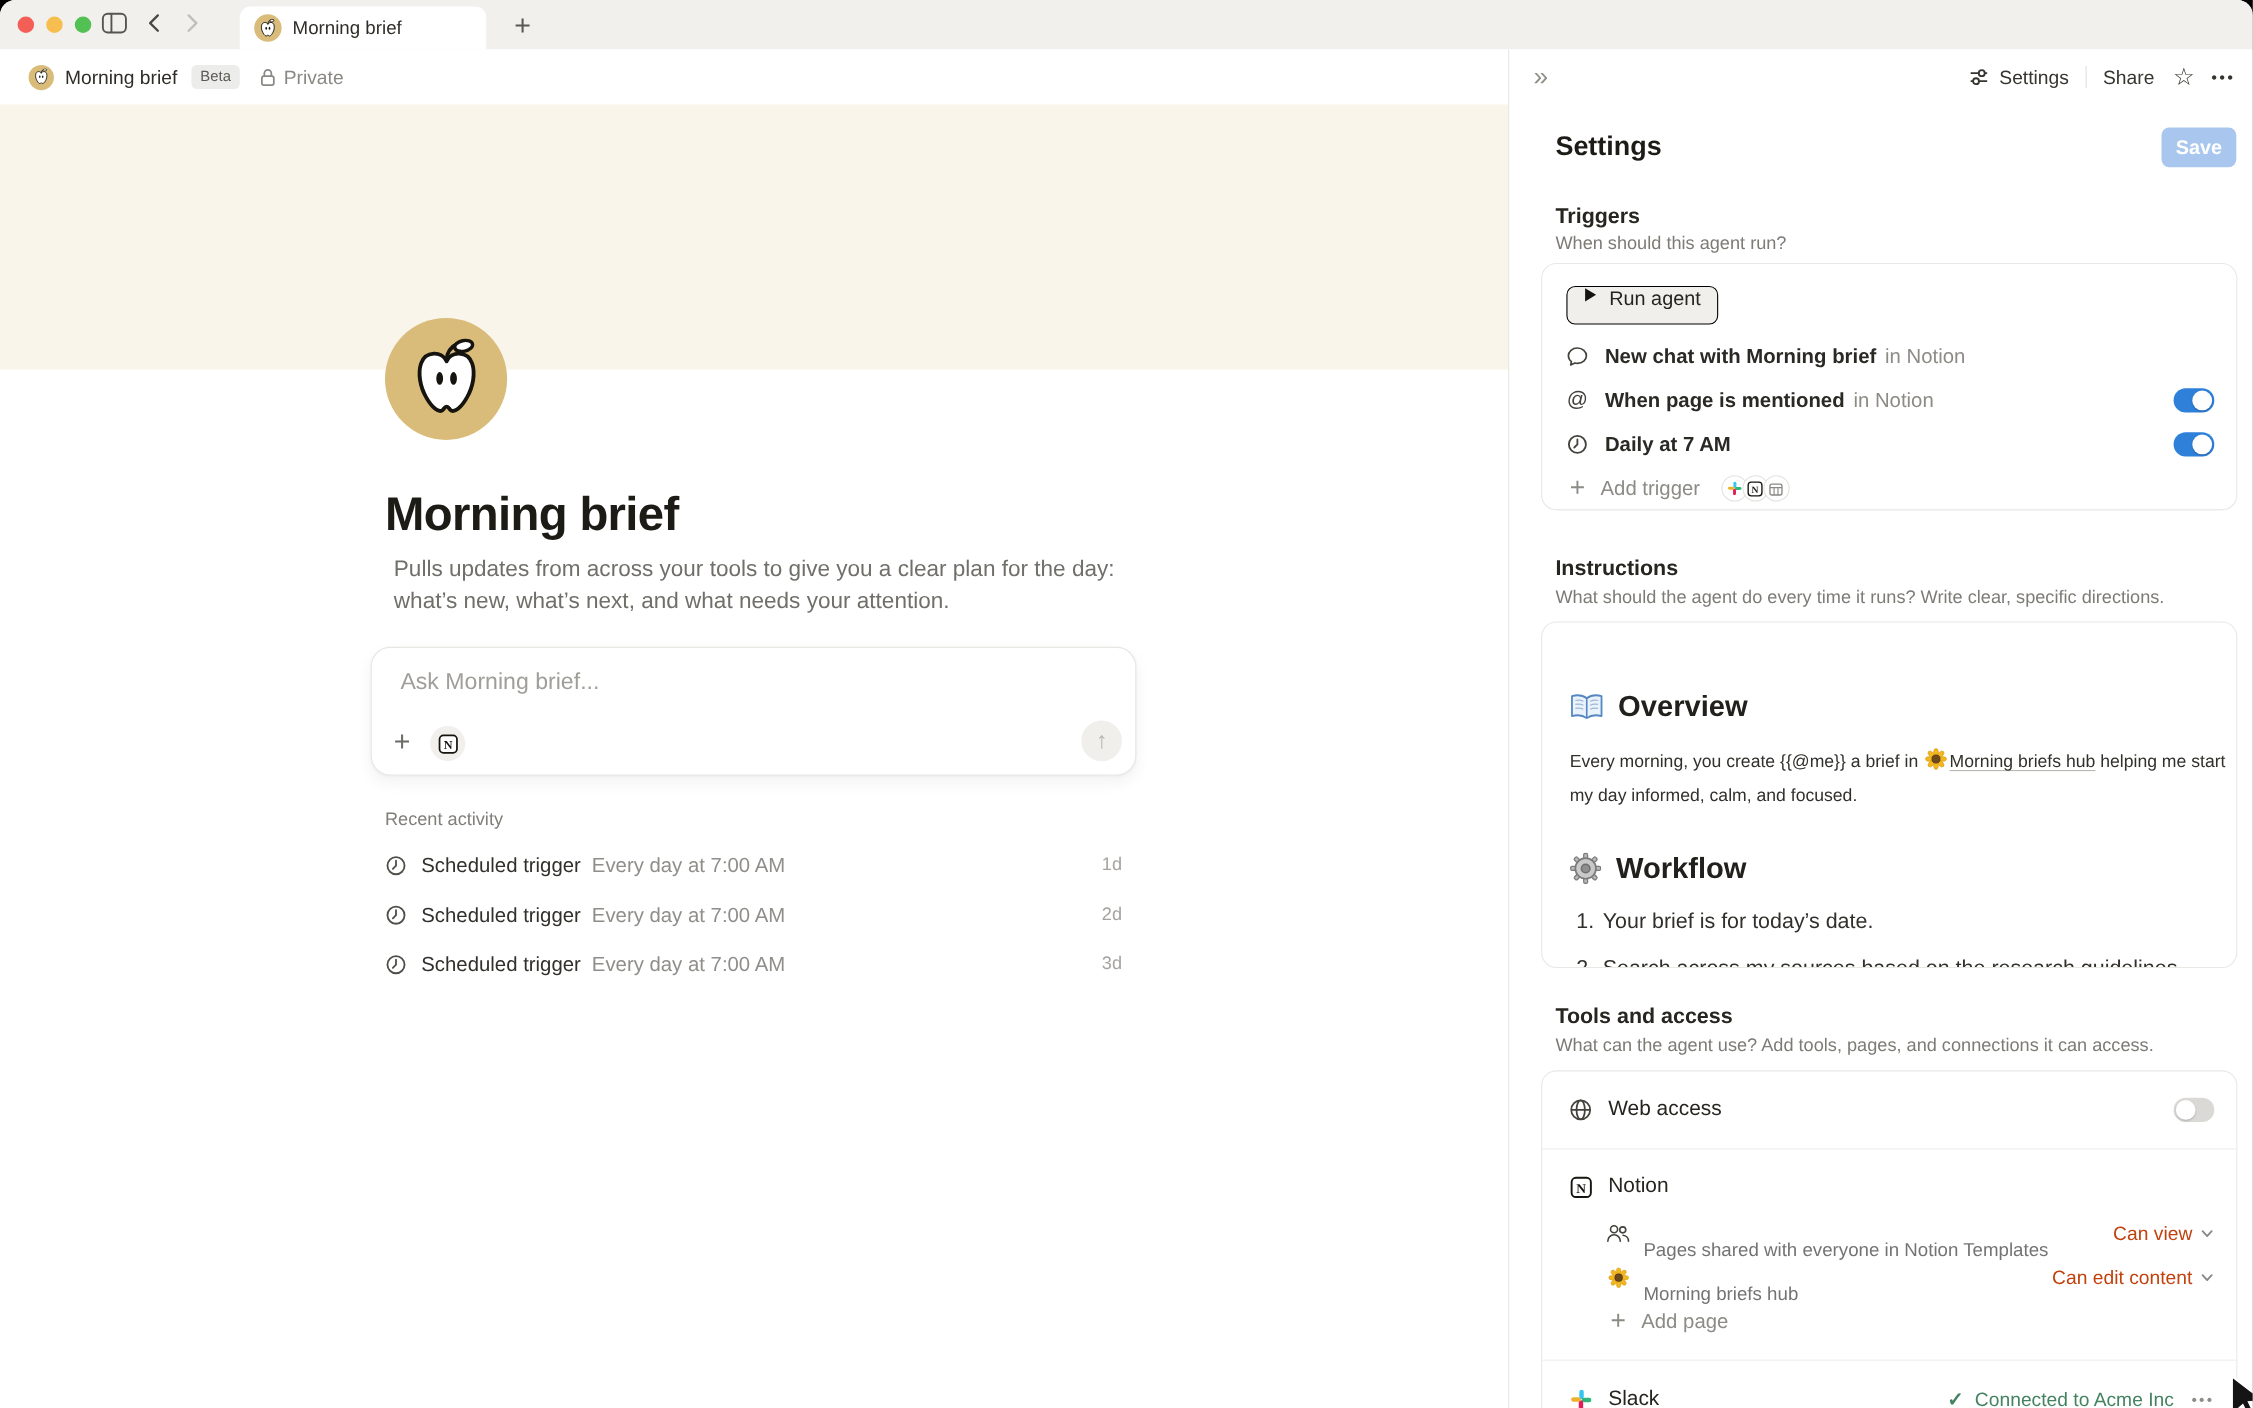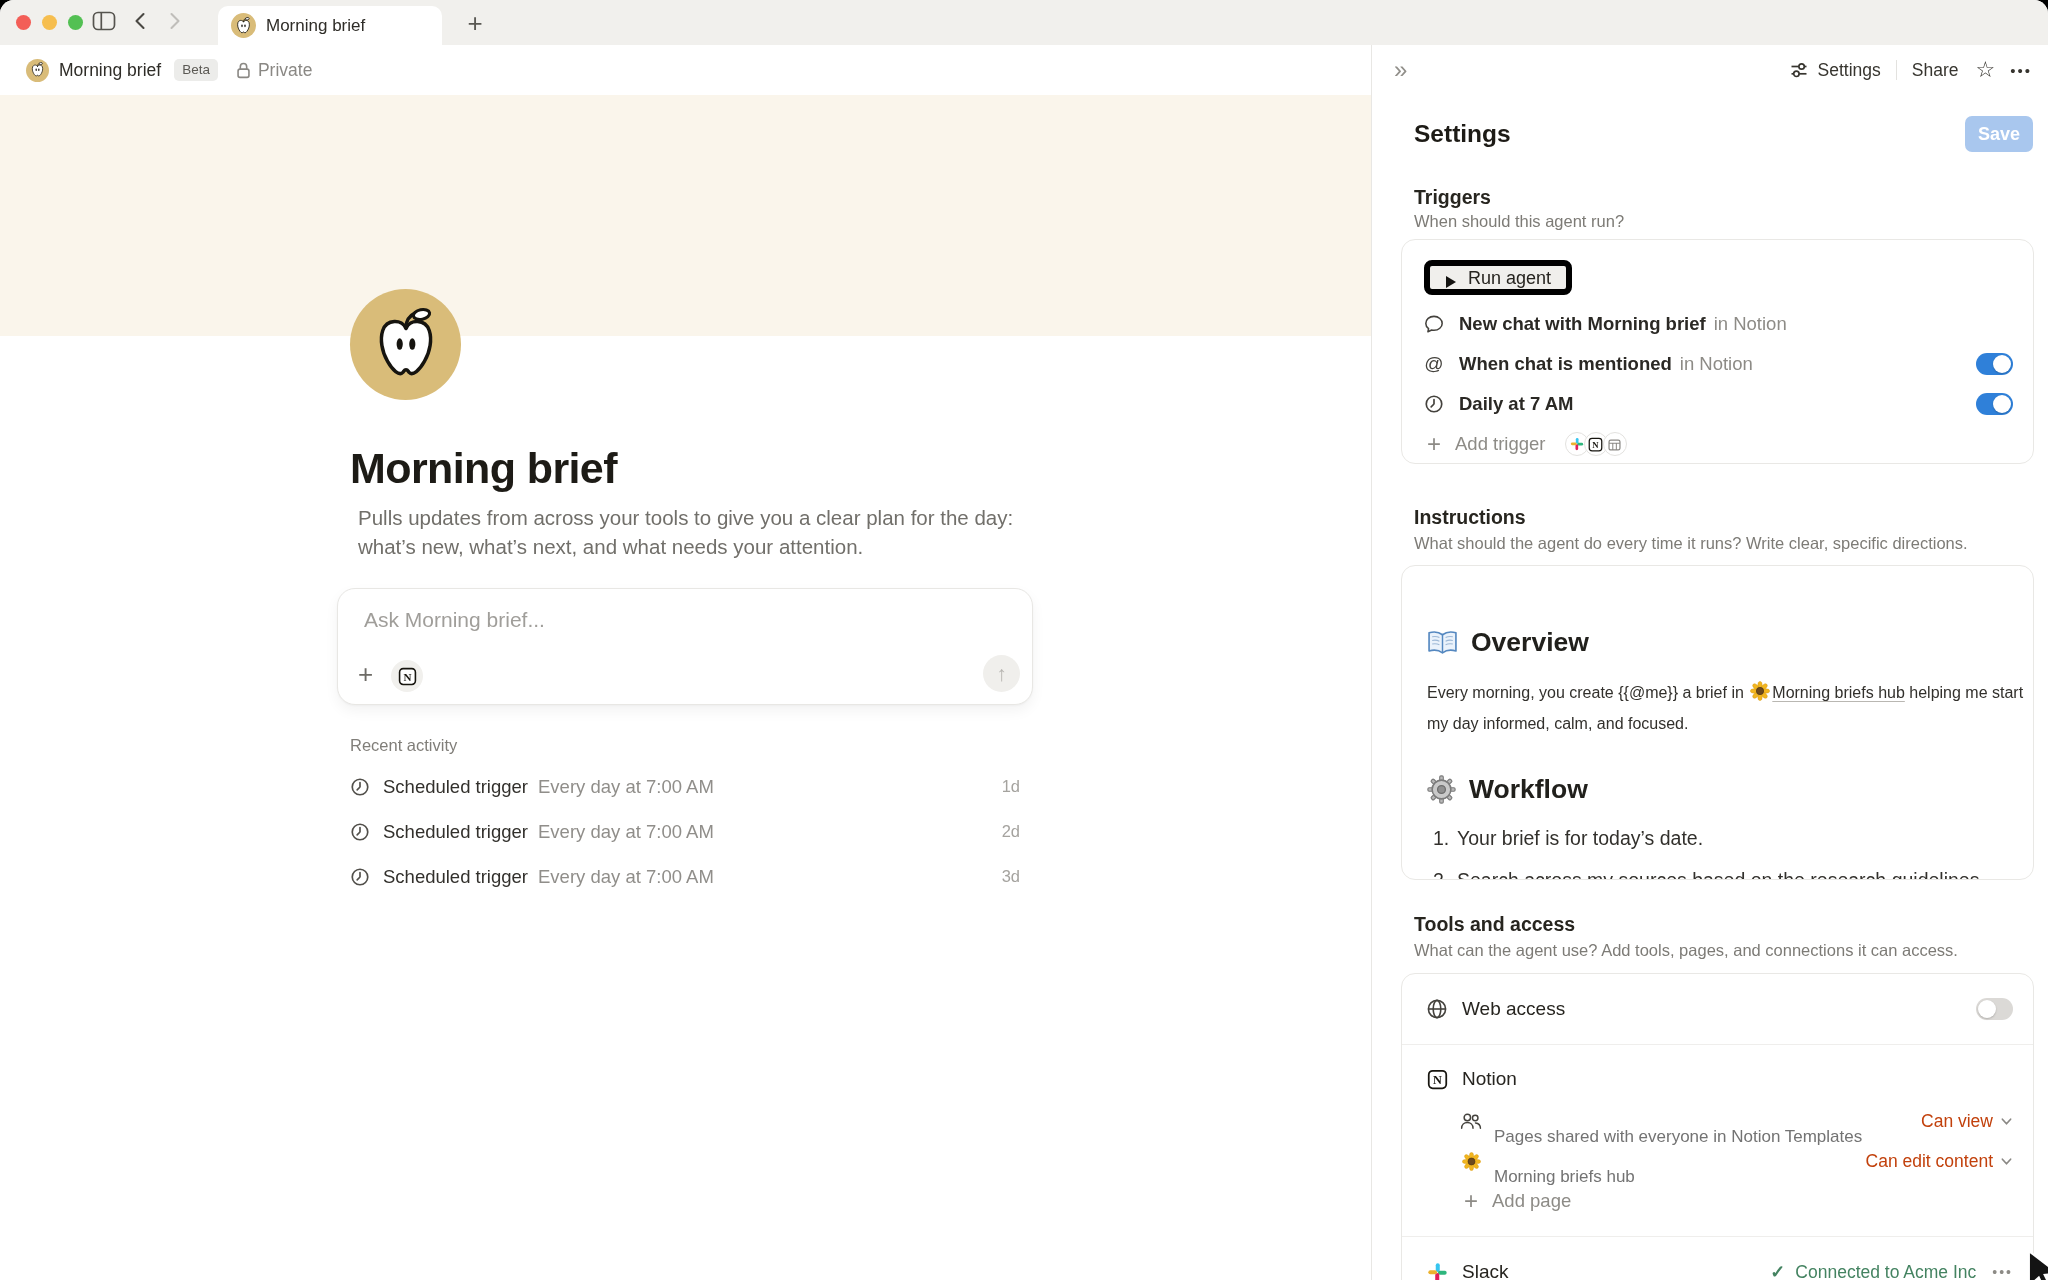--- a/index.html
+++ b/index.html
@@ -70,22 +70,22 @@
   .p-title { font-size:24.5px; font-weight:700; color:#1d1b16; }
   .save-btn { margin-left:auto; background:#a9c7ee; color:#fff; font-size:18px; font-weight:600;
               border:none; border-radius:7px; height:36px; padding:0 13px; }
 
   .sec-h { position:absolute; left:42px; font-size:19.5px; font-weight:600; color:#27251f; }
   .sec-sub { position:absolute; left:42px; font-size:16.5px; color:#7d7b76; }
   .card { position:absolute; left:29px; width:633px; background:#fff; border:1px solid #e9e8e5; border-radius:14px; }
 
   
   .card-triggers { top:194px; height:225px; padding:20px 20px 0 22px; }
-  .run-btn { display:inline-flex; align-items:flex-end; gap:11px; height:35px; padding:0 15px;
-             background:#f0efec; border:6px solid #000000; border-radius:8px;
+  .run-btn { display:inline-flex; align-items:flex-start; gap:11px; height:35px; padding:0 15px;
+             background:#f0efec; border:1px solid #000000; border-radius:8px;
              font-size:18px; font-weight:500; color:#26241f; }
   .t-rows { margin-top:9px; }
   .t-row { height:40px; display:flex; align-items:center; gap:15px; }
   .t-ic { width:20px; height:20px; color:#44423d; flex:none; display:flex; align-items:center; justify-content:center; }
   .t-at { font-size:19px; font-weight:500; color:#44423d; }
   .t-label { font-size:18.5px; font-weight:600; color:#2b2925; }
   .t-ctx { font-size:18.5px; color:#8d8b86; margin-left:-7px; }
   .toggle { margin-left:auto; width:37px; height:22px; border-radius:11px; background:#dbd9d6; position:relative; flex:none; }
   .toggle .knob { position:absolute; top:2px; left:2px; width:18px; height:18px; border-radius:50%; background:#fff;
                   box-shadow:0 1px 2px rgba(0,0,0,.2); }
@@ -333,21 +333,21 @@
           <span class="t-ic">
             <svg width="20" height="20" viewBox="0 0 22 22">
                 <path d="M11 2.6 C5.9 2.6 2 6.1 2 10.4 c0 2.3 1.2 4.4 3 5.8 L4.3 19.6 l4.2-2 c0.8 0.2 1.6 0.3 2.5 0.3 5.1 0 9-3.5 9-7.5 S16.1 2.6 11 2.6 Z" fill="none" stroke="#44423d" stroke-width="1.7" stroke-linejoin="round"></path>
               </svg>
           </span>
           <span class="t-label">New chat with Morning brief</span>
           <span class="t-ctx">in Notion</span>
         </div>
         <div class="t-row">
           <span class="t-ic t-at">@</span>
-          <span class="t-label">When chat is mentioned</span>
+          <span class="t-label">When page is mentioned</span>
           <span class="t-ctx">in Notion</span>
           <span class="toggle on">
               <span class="knob"></span>
             </span>
         </div>
         <div class="t-row">
           <span class="t-ic">
               <svg width="20" height="20">
                 <use href="#i-clock"></use>
               </svg>

